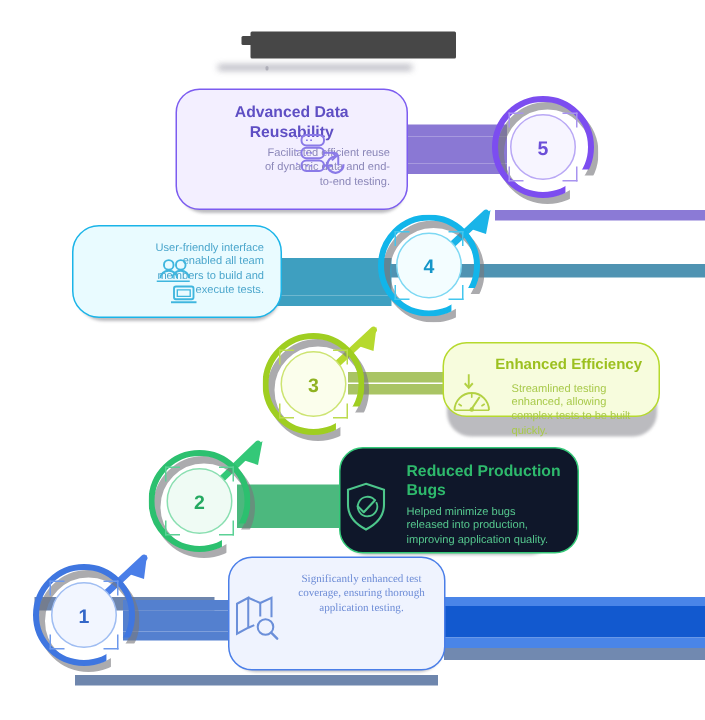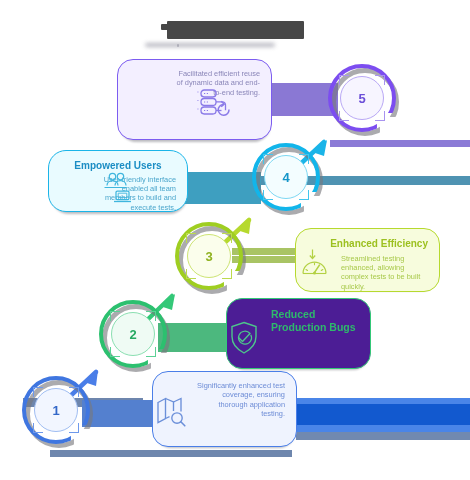--- a/index.html
+++ b/index.html
@@ -61,38 +61,38 @@
   .card.c5 .cicon{left:78px;top:29px;}
 
   
   .card.c4{left:48px;top:150px;width:140px;height:62px;
     background:#e9fbff;border-color:#1ab4e8;border-radius:18px;}
   .card.c4 .ctitle{color:#1b8dc4;text-align:center;font-size:10px;margin-bottom:2px;}
   .card.c4 .cdesc{color:#4ba6cc;text-align:right;padding-left:38px;}
   .card.c4 .cicon{left:55px;top:21px;}
 
   
-  .card.c3{left:295px;top:228px;width:145px;height:64px;
+  .card.c3{left:295px;top:228px;width:145px;height:50px;
     background:#f7fcdd;border-color:#b6d92e;}
   .card.c3 .ctitle{color:#9cc01f;text-align:right;font-size:10px;margin-bottom:3px;}
   .card.c3 .cdesc{color:#a8c94a;text-align:left;padding-left:34px;}
   .card.c3 .cicon{left:4px;top:18px;}
 
   
-  .card.c2{left:226px;top:298px;width:145px;height:71px;
-    background:#4c1d95;border-color:#34c878;}
+  .card.c2{left:226px;top:298px;width:160px;height:71px;
+    background:#0f172a;border-color:#34c878;}
   .card.c2 .ctitle{color:#2eb96c;text-align:left;padding-left:33px;font-size:10.5px;}
   .card.c2 .cdesc{color:#55c78e;text-align:left;padding-left:33px;}
   .card.c2 .cicon{left:3px;top:22px;}
 
   
   .card.c1{left:152px;top:371px;width:145px;height:76px;
     background:#eff3fe;border-color:#4a7ee8;}
   .card.c1 .ctitle{color:#3b6fd4;text-align:left;padding-left:33px;font-size:10.5px;}
-  .card.c1 .cdesc{color:#6d8cd6;text-align:right;padding-left:33px;}
+  .card.c1 .cdesc{color:#6d8cd6;text-align:center;padding-left:33px;font-family:Liberation Serif, serif;}
   .card.c1 .cicon{left:3px;top:22px;}
 
   
   .node{position:absolute;width:68px;height:68px;z-index:8;}
   .node .ring{
     position:absolute;left:0;top:0;width:68px;height:68px;
     border-radius:50%;
     box-sizing:border-box;
     border:4.5px solid;
     clip-path:polygon(0 0,100% 0,100% 72%,72% 72%,72% 100%,0 100%);
@@ -232,40 +232,40 @@
     <path d="M312 152 L327 140 L324 156" fill="#1ab4e8"></path>
   </svg>
 
   <div class="gshadow s1"></div>
   <div class="gshadow s2"></div>
   <div class="gshadow s3"></div>
   <div class="gshadow s4"></div>
   <div class="gshadow s5"></div>
 
   <div class="card c5">
+    <div class="ctitle">Advanced Data Reusability</div>
     <div class="cicon">
       <svg width="36" height="34" viewBox="0 0 36 34">
         <g stroke="#8a7ae8" stroke-width="1.3" fill="none">
           <rect x="5" y="1" width="15" height="7" rx="3.2"></rect>
           <rect x="5" y="9.5" width="15" height="7" rx="3.2"></rect>
           <rect x="5" y="18" width="15" height="7" rx="3.2"></rect>
           <path d="M8 4.5h5M8 13h5M8 21.5h5" stroke-width="1" stroke-dasharray="1.2 1.6"></path>
           <path d="M1.5 3h2M1.5 11.5h2M1.5 20h2" stroke-width="1" stroke-dasharray="0.9 1.4"></path>
           <path d="M20 12.8h6.5a3 3 0 0 1 3 3v5.4"></path>
           <path d="M20 21.5h5.5"></path>
           <path d="M33 20.5a5.4 5.4 0 1 1-5.6-5.1" stroke-width="1.5"></path>
           <path d="M25.2 12.3l3 2.9-3 2.6" stroke-width="1.4"></path>
         </g>
       </svg>
     </div>
     <div class="cdesc">Facilitated efficient reuse of dynamic data and end-to-end testing.</div>
   </div>
 
   <div class="card c4">
-    <div class="ctitle">Empowered Users</div>
     <div class="cicon">
       <svg width="34" height="34" viewBox="0 0 34 34">
         <g stroke="#3fb6de" stroke-width="1.25" fill="none">
           <circle cx="8.5" cy="4.6" r="3.2"></circle>
           <path d="M3 13.5c0-3 2.5-5 5.5-5s5.5 2 5.5 5"></path>
           <circle cx="16.5" cy="4.6" r="3.2"></circle>
           <path d="M11 13.5c0-3 2.5-5 5.5-5s5.5 2 5.5 5"></path>
           <path d="M0.5 15.5h22" stroke-width="1"></path>
           <rect x="12" y="19" width="13" height="8.5" rx="1.3"></rect>
           <path d="M10 29.5h17" stroke-width="1.3"></path>
@@ -298,20 +298,21 @@
     <div class="ctitle">Reduced Production Bugs</div>
     <div class="cicon">
       <svg width="30" height="34" viewBox="0 0 30 34">
         <g stroke="#4dc68b" stroke-width="1.4" fill="none">
           <path d="M14 1.5L26 5.5v10c0 8-6.2 13.5-12 16.5C8.2 29 2 23.5 2 15.5V5.5z"></path>
           <path d="M8.5 16.5l4 4 7.5-8" stroke-linecap="round" stroke-linejoin="round"></path>
           <path d="M20 12.5a6.5 6.5 0 1 0 0.8 1.2" stroke-width="1.2"></path>
         </g>
       </svg>
     </div>
+    <div class="cdesc">Helped minimize bugs released into production, improving application quality.</div>
   </div>
 
   <div class="card c1">
     <div class="cicon">
       <svg width="32" height="34" viewBox="0 0 32 34">
         <g stroke="#6b8fd9" stroke-width="1.35" fill="none">
           <path d="M2 8.5L9.5 4.5v20L2 28.5z"></path>
           <path d="M9.5 4.5L17.5 8v9"></path>
           <path d="M17.5 8L25 4.5v13"></path>
           <path d="M9.5 24.5l4-1.8"></path>

